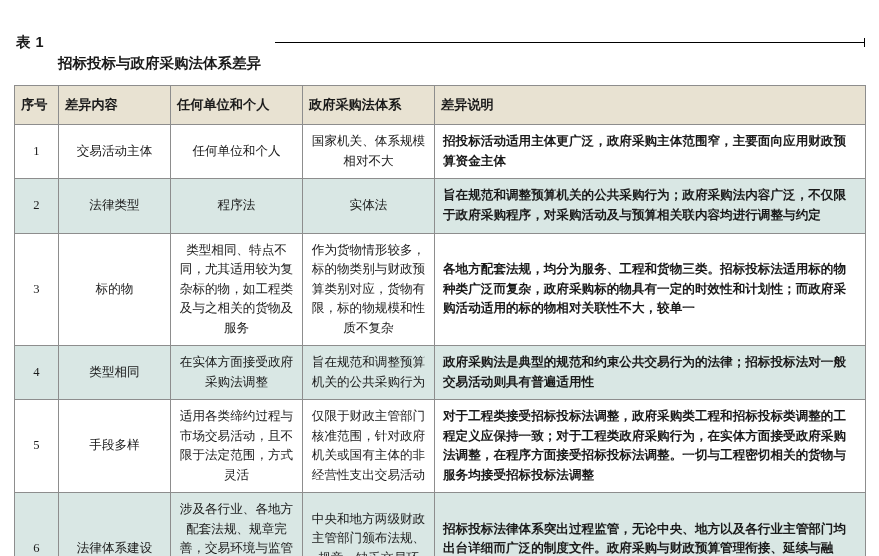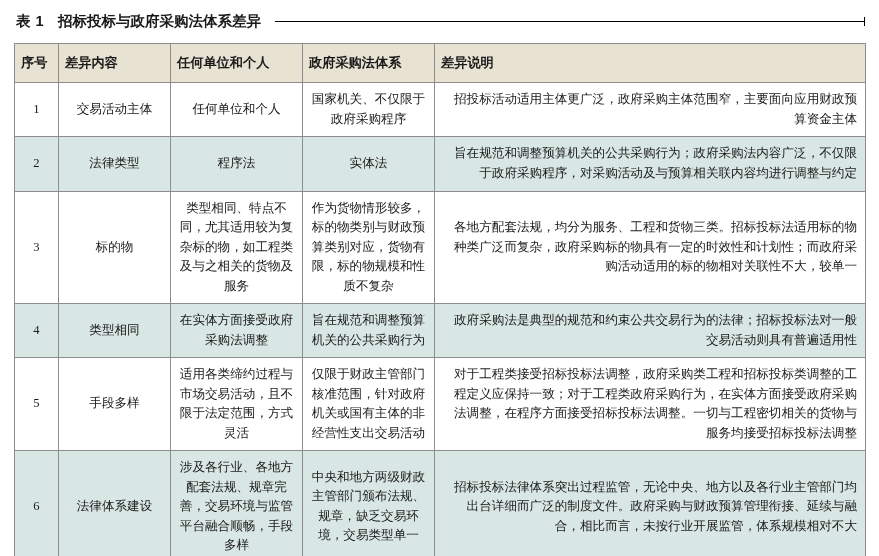--- a/index.html
+++ b/index.html
@@ -32,20 +32,21 @@
     font-size: 14.5px;
     letter-spacing: 0.5px;
     white-space: nowrap;
   }
   .caption-title {
     font-family: "Liberation Sans", sans-serif;
     font-weight: bold;
     font-size: 14.5px;
     margin-left: 14px;
     white-space: nowrap;
+    margin-top: 42px;
   }
   .caption-rule {
     flex: 1 1 auto;
     height: 1px;
     background: #000;
     margin-left: 14px;
     position: relative;
   }
   .caption-rule::after {
     content: "";
@@ -82,21 +83,22 @@
   .col-no    { width: 44px; }
   .col-item  { width: 112px; }
   .col-bid   { width: 132px; }
   .col-gov   { width: 132px; }
   .col-desc  { width: 431px; }
 
   td.c-no, td.c-item, td.c-bid, td.c-gov {
     text-align: center;
   }
   td.c-desc {
-    text-align: right;
+    text-align: left;
+    font-weight: bold;
   }
   tr.band td {
     background: #d9e7e4;
   }
   tr.plain td {
     background: #ffffff;
   }
 </style>
 </head>
 <body>
@@ -124,21 +126,21 @@
         <th>任何单位和个人</th>
         <th>政府采购法体系</th>
         <th>差异说明</th>
       </tr>
     </thead>
     <tbody>
       <tr class="plain">
         <td class="c-no">1</td>
         <td class="c-item">交易活动主体</td>
         <td class="c-bid">任何单位和个人</td>
-        <td class="c-gov">国家机关、不仅限于政府采购程序</td>
+        <td class="c-gov">国家机关、体系规模相对不大</td>
         <td class="c-desc">招投标活动适用主体更广泛，政府采购主体范围窄，主要面向应用财政预算资金主体</td>
       </tr>
       <tr class="band">
         <td class="c-no">2</td>
         <td class="c-item">法律类型</td>
         <td class="c-bid">程序法</td>
         <td class="c-gov">实体法</td>
         <td class="c-desc">旨在规范和调整预算机关的公共采购行为；政府采购法内容广泛，不仅限于政府采购程序，对采购活动及与预算相关联内容均进行调整与约定</td>
       </tr>
       <tr class="plain">

